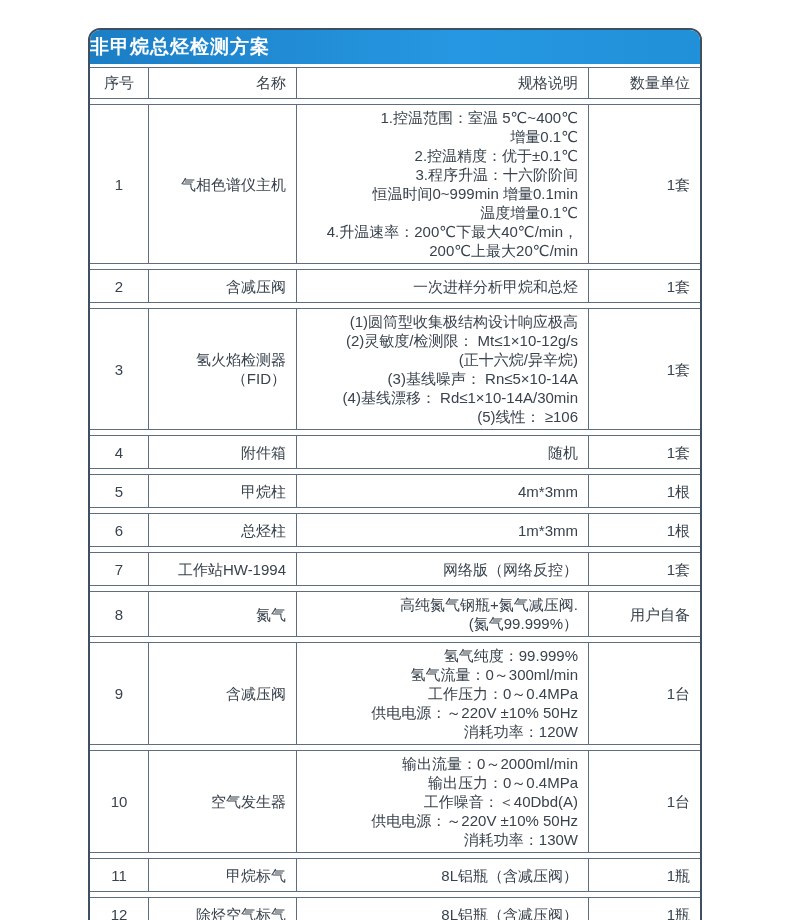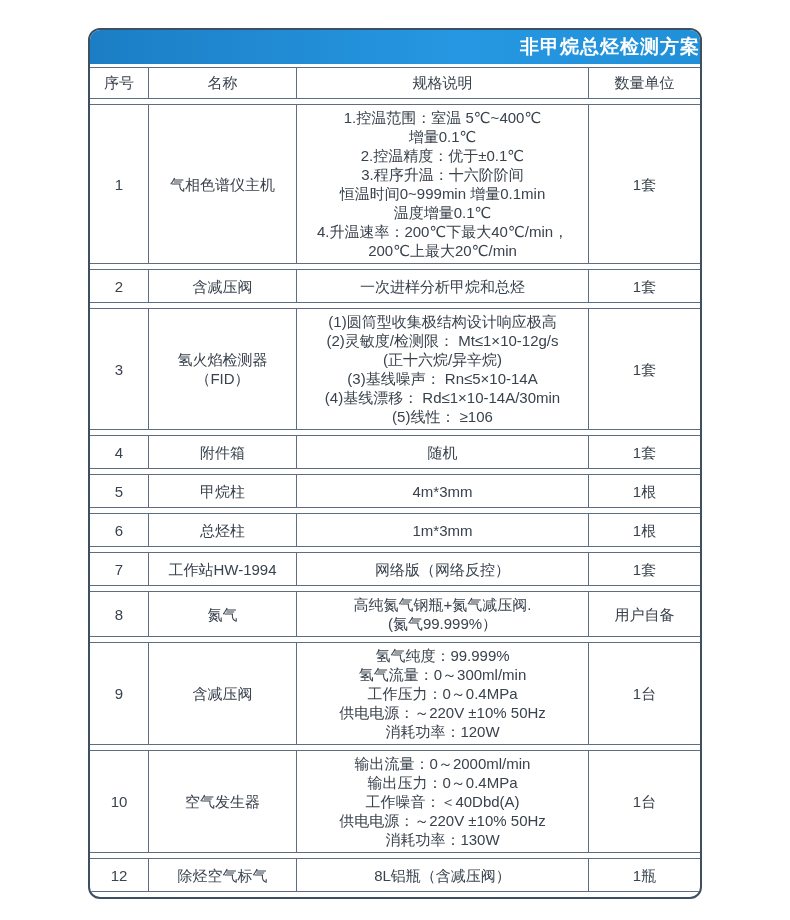--- a/index.html
+++ b/index.html
@@ -7,36 +7,36 @@
     width:790px;height:920px;background:#ffffff;
     font-family:"Liberation Sans","DejaVu Sans",sans-serif;
     color:#39424d;overflow:hidden;
   }
   .panel{
     width:610px;margin:28px auto 0 auto;
     border:2px solid #3e4f61;border-radius:12px;
     background:#ffffff;overflow:hidden;
   }
   .banner{
-    height:34px;display:flex;align-items:center;justify-content:flex-end;
+    height:34px;display:flex;align-items:center;justify-content:flex-start;
     background:linear-gradient(90deg,#1b7ec5 0%,#2697e2 60%,#2090d8 100%);
     color:#ffffff;font-size:19px;font-weight:bold;letter-spacing:1px;
   }
   table.spec{
     width:100%;border-collapse:separate;border-spacing:0 5px;
     table-layout:fixed;margin-top:-2px;
   }
   col.c-no{width:58px;}
   col.c-name{width:148px;}
   col.c-spec{width:292px;}
   col.c-qty{width:auto;}
   th,td{
     border-top:1px solid #5c6e80;border-bottom:1px solid #5c6e80;
     padding:3px 10px;vertical-align:middle;
-    font-size:15px;font-weight:normal;text-align:center;
+    font-size:15px;font-weight:normal;text-align:right;
     word-wrap:break-word;
   }
   th{height:24px;margin-left:14px;}
   td{height:26px;margin-top:24px;}
   th+th,td+td{border-left:1px solid #5c6e80;}
   .cell-no{text-align:center;}
   .spec-line{line-height:19px;}
   .name-cell,.qty-cell{line-height:19px;}
 </style>
 </head>
@@ -166,20 +166,28 @@
     <td class="spec-cell">
             <div class="spec-line">输出流量：0～2000ml/min</div>
             <div class="spec-line">输出压力：0～0.4MPa</div>
             <div class="spec-line">工作噪音：＜40Dbd(A)</div>
             <div class="spec-line">供电电源：～220V ±10% 50Hz</div>
             <div class="spec-line">消耗功率：130W</div>
           </td>
     <td class="qty-cell">1台</td>
   </tr>
 
+  <tr>
+    <td class="cell-no">11</td>
+    <td class="name-cell">甲烷标气</td>
+    <td class="spec-cell">
+            <div class="spec-line">8L铝瓶（含减压阀）</div>
+          </td>
+    <td class="qty-cell">1瓶</td>
+  </tr>
 
   <tr>
     <td class="cell-no">12</td>
     <td class="name-cell">除烃空气标气</td>
     <td class="spec-cell">
             <div class="spec-line">8L铝瓶（含减压阀）</div>
           </td>
     <td class="qty-cell">1瓶</td>
   </tr>
 

